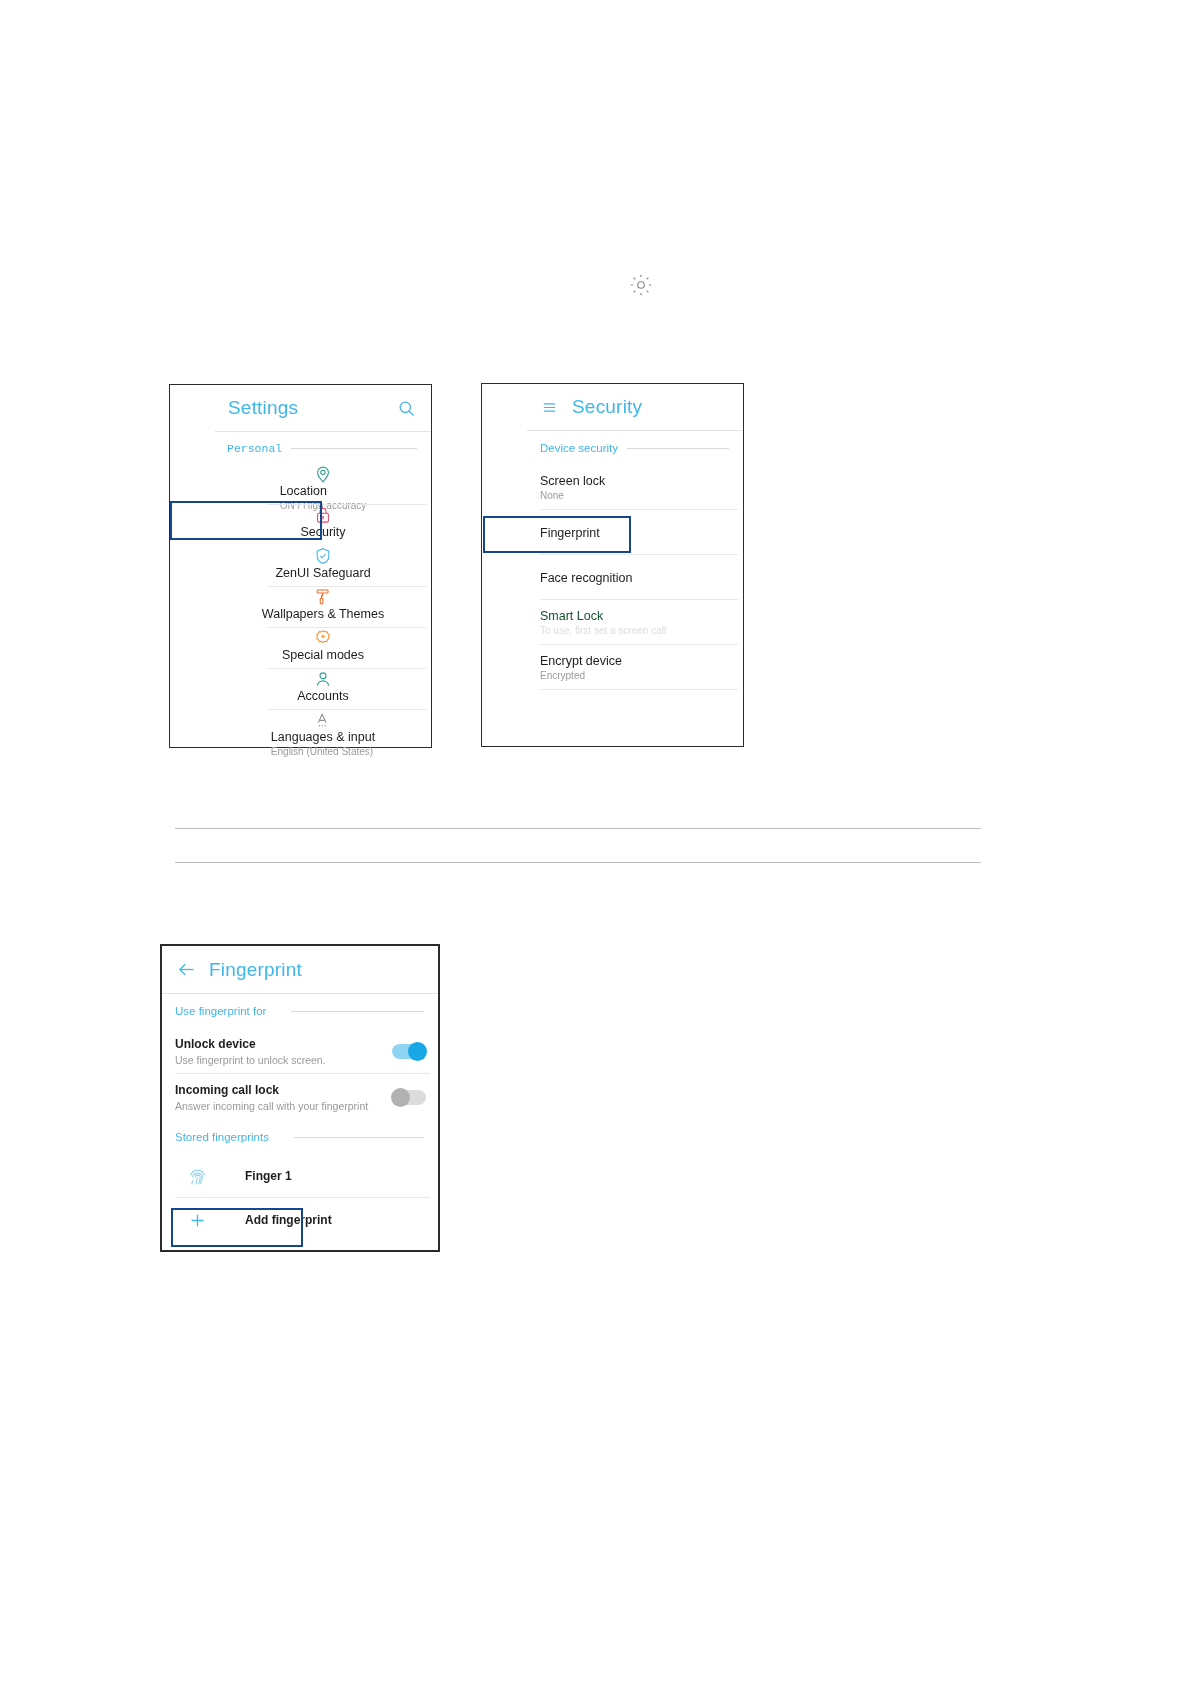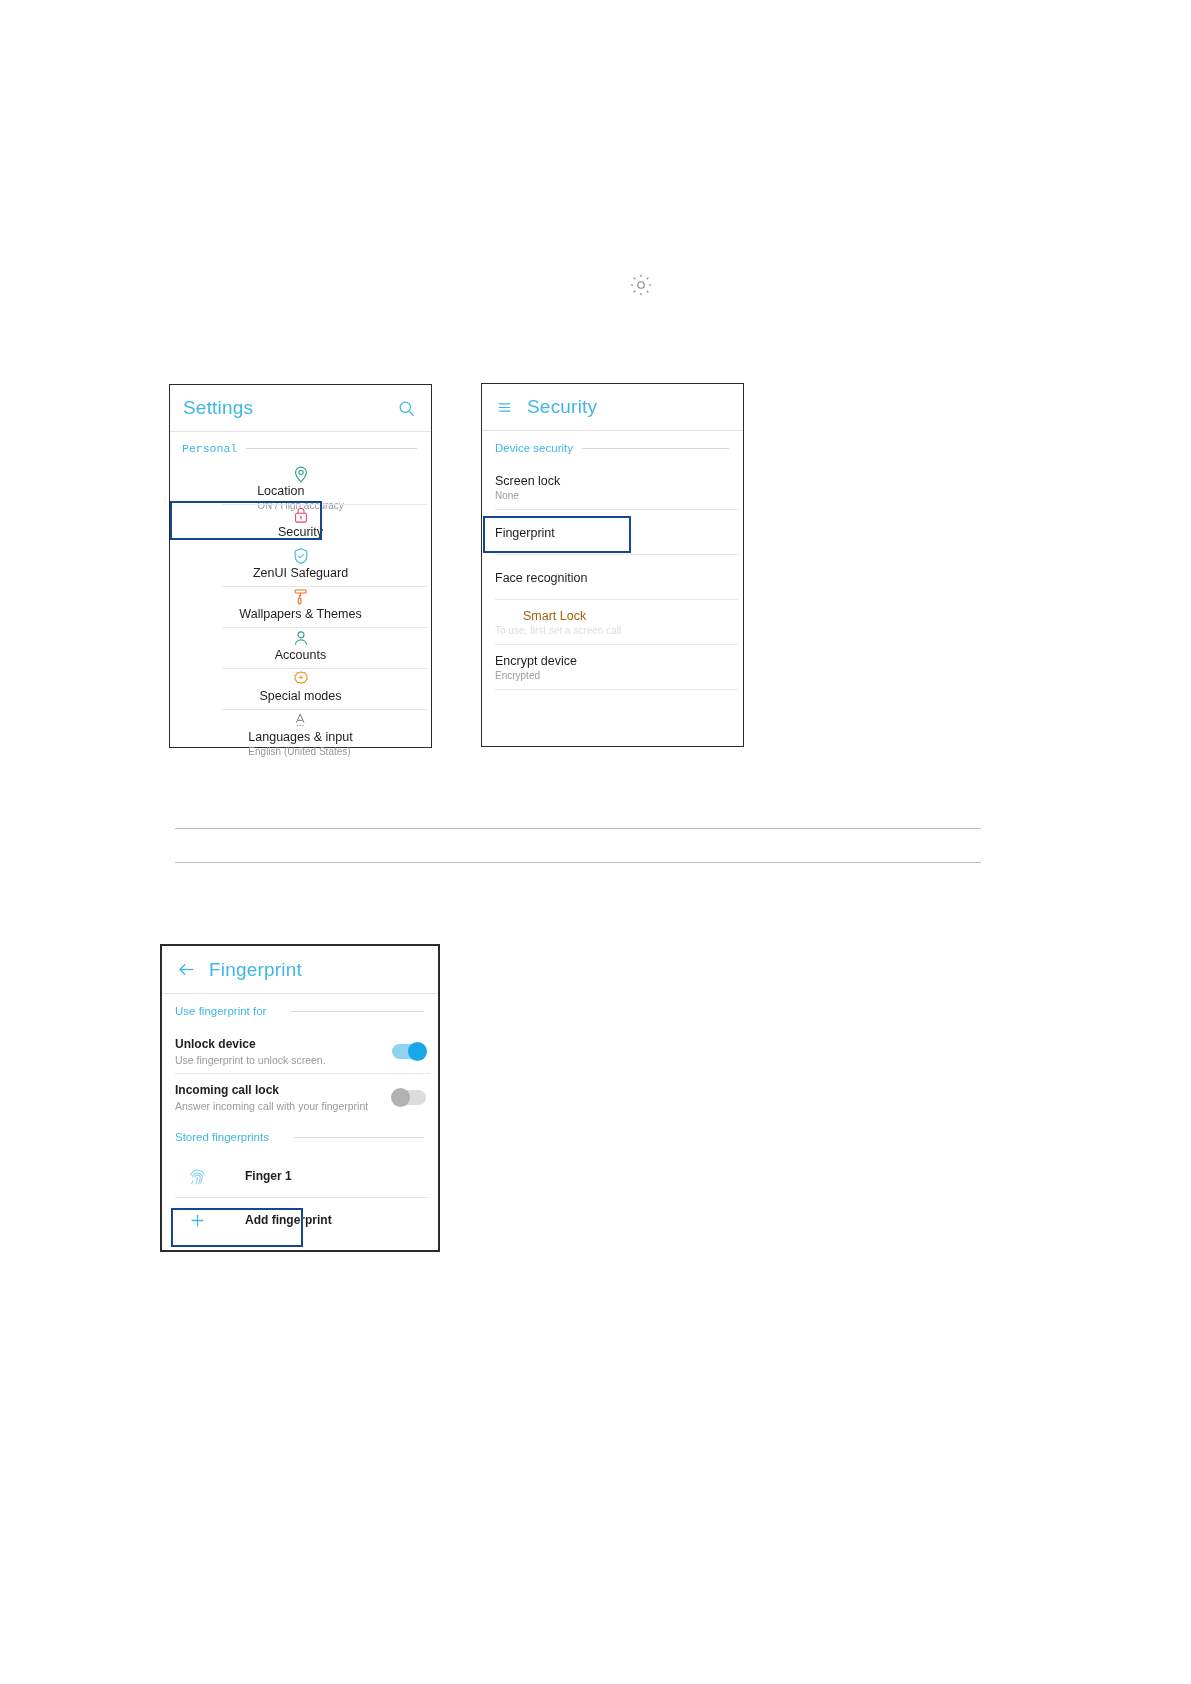--- a/index.html
+++ b/index.html
@@ -16,21 +16,21 @@
     overflow: hidden;
   }
 
   
   .panel {
     position: absolute;
     background: #ffffff;
     border: 1px solid #2b2b2b;
     box-sizing: border-box;
   }
-  .panel-thin { border-width: 1px; }
+  .panel-thin { border-width: 1px; padding-left: 45px; }
   .panel-thick { border-width: 2px; }
 
   .panel-header {
     display: flex;
     align-items: center;
     box-sizing: border-box;
   }
   .panel-title {
     color: #3fb6e8;
     font-weight: 400;
@@ -79,21 +79,21 @@
   }
   .row-text { flex: 1 1 auto; min-width: 0; }
   .row-title {
     color: #1d1d1d;
     white-space: nowrap;
   }
   .row-sub {
     color: #9a9a9a;
     white-space: nowrap;
   }
-  .row.disabled .row-title { color: #a16207; margin-left: 28px; }
+  .row.disabled .row-title { color: #14532d; }
   .row.disabled .row-sub { color: #dcdcdc; }
 
   
   .hl {
     position: absolute;
     border: 2px solid #14478f;
     box-sizing: border-box;
     pointer-events: none;
   }
 
@@ -265,40 +265,40 @@
       </svg>
     </span>
     <span class="row-text">
       <div class="row-title">Wallpapers &amp; Themes</div>
     </span>
     <span class="row-divider"></span>
   </div>
 
   <div class="row">
     <span class="row-icon">
+      <svg width="20" height="20" viewBox="0 0 24 24" fill="none" stroke="#f0932b" stroke-width="1.3">
+        <path d="M12 3.4l2.1 1.2 2.4-.3.9 2.3 2 1.4-.6 2.3.6 2.3-2 1.4-.9 2.3-2.4-.3L12 17.3l-2.1-1.2-2.4.3-.9-2.3-2-1.4.6-2.3-.6-2.3 2-1.4.9-2.3 2.4.3z"></path>
+        <path d="M12 7.9v4.4M9.8 10.1h4.4"></path>
+      </svg>
+    </span>
+    <span class="row-text">
+      <div class="row-title">Special modes</div>
+    </span>
+    <span class="row-divider"></span>
+  </div>
+
+  <div class="row">
+    <span class="row-icon">
       <svg width="20" height="20" viewBox="0 0 24 24" fill="none" stroke="#2a9d8f" stroke-width="1.3">
         <circle cx="12" cy="8.2" r="3.6"></circle>
         <path d="M5.4 20.2c0-3.6 3-6 6.6-6s6.6 2.4 6.6 6"></path>
       </svg>
     </span>
     <span class="row-text">
       <div class="row-title">Accounts</div>
-    </span>
-    <span class="row-divider"></span>
-  </div>
-
-  <div class="row">
-    <span class="row-icon">
-      <svg width="20" height="20" viewBox="0 0 24 24" fill="none" stroke="#f0932b" stroke-width="1.3">
-        <path d="M12 3.4l2.1 1.2 2.4-.3.9 2.3 2 1.4-.6 2.3.6 2.3-2 1.4-.9 2.3-2.4-.3L12 17.3l-2.1-1.2-2.4.3-.9-2.3-2-1.4.6-2.3-.6-2.3 2-1.4.9-2.3 2.4.3z"></path>
-        <path d="M12 7.9v4.4M9.8 10.1h4.4"></path>
-      </svg>
-    </span>
-    <span class="row-text">
-      <div class="row-title">Special modes</div>
     </span>
     <span class="row-divider"></span>
   </div>
 
   <div class="row">
     <span class="row-icon">
       <svg width="20" height="20" viewBox="0 0 24 24" fill="none" stroke="#7a7a7a" stroke-width="1.2">
         <path d="M6.4 15.2 11 5l4.6 10.2"></path>
         <path d="M8.1 12.4h5.8"></path>
         <circle cx="7.6" cy="18.6" r=".75" fill="#7a7a7a" stroke="none"></circle>

